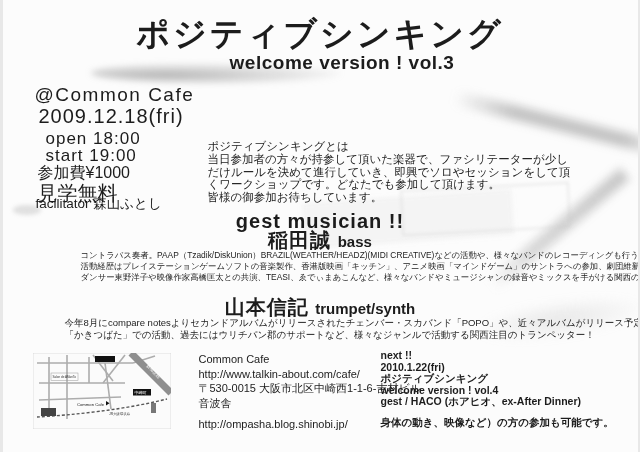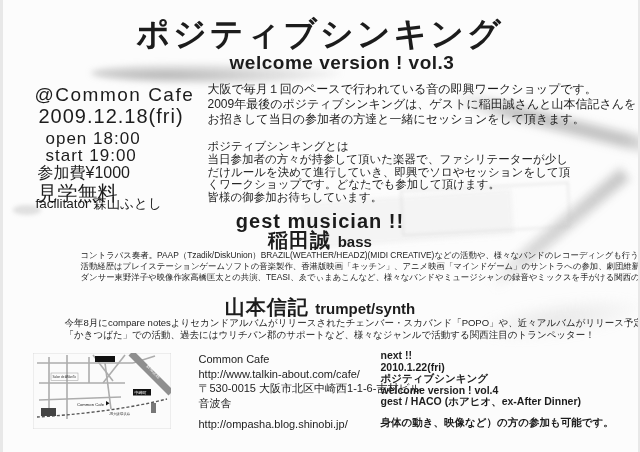--- a/index.html
+++ b/index.html
@@ -81,25 +81,20 @@
   <div class="abs center subtitle">welcome version ! vol.3</div>
 
   <div class="abs venue">@Common Cafe</div>
   <div class="abs date">2009.12.18(fri)</div>
   <div class="abs open">open 18:00</div>
   <div class="abs start">start 19:00</div>
   <div class="abs fee">参加費¥1000</div>
   <div class="abs viewing">見学無料</div>
   <div class="abs facilitator">facilitator 森山ふとし</div>
 
-  <div class="abs intro">
-    <div>大阪で毎月１回のペースで行われている音の即興ワークショップです。</div>
-    <div>2009年最後のポジティブシンキングは、ゲストに稲田誠さんと山本信記さんを</div>
-    <div>お招きして当日の参加者の方達と一緒にセッションをして頂きます。</div>
-  </div>
 
   <div class="abs about">
     <div>ポジティブシンキングとは</div>
     <div>当日参加者の方々が持参して頂いた楽器で、ファシリテーターが少し</div>
     <div>だけルールを決めて進行していき、即興でソロやセッションをして頂</div>
     <div>くワークショップです。どなたでも参加して頂けます。</div>
     <div>皆様の御参加お待ちしています。</div>
   </div>
 
   <div class="abs center guest-heading">gest musician !!</div>

